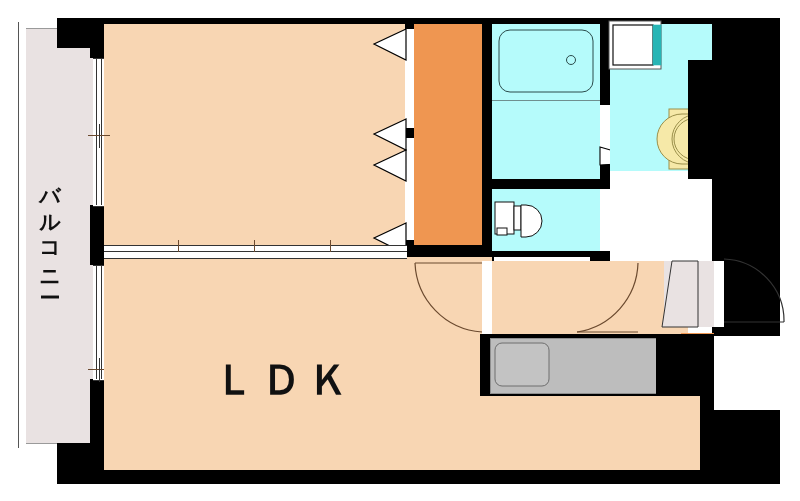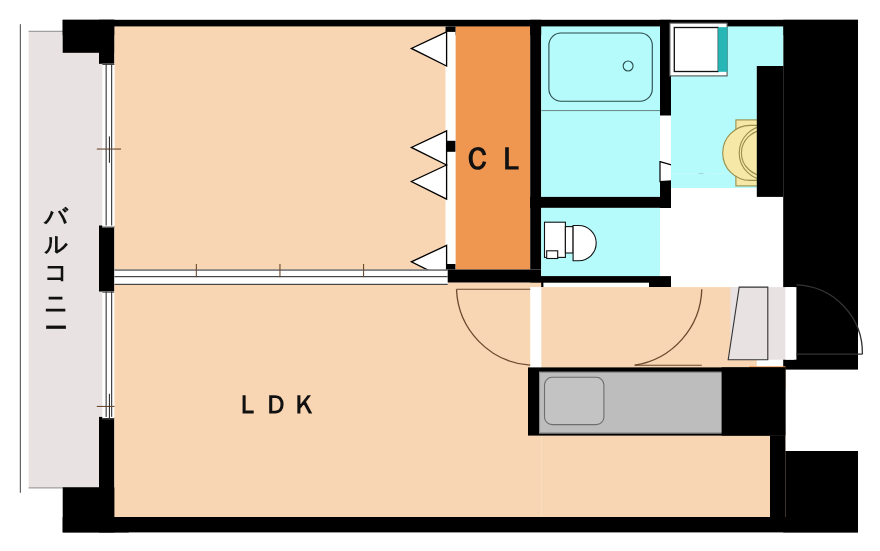--- a/index.html
+++ b/index.html
@@ -52,21 +52,20 @@
   <div class="abs" style="left:101px;top:58px;width:1px;height:147px;background:#333;"></div>
   <div class="abs white" style="left:93px;top:265px;width:11px;height:114px;border-top:1px solid #333;border-bottom:1px solid #333;"></div>
   <div class="abs" style="left:96px;top:265px;width:1px;height:114px;background:#333;"></div>
   <div class="abs" style="left:101px;top:265px;width:1px;height:114px;background:#333;"></div>
   <div class="abs" style="left:88px;top:135px;width:22px;height:1px;background:#6B4A2F;"></div>
   <div class="abs" style="left:99px;top:124px;width:1px;height:24px;background:#333;"></div>
   <div class="abs" style="left:88px;top:369px;width:22px;height:1px;background:#6B4A2F;"></div>
   <div class="abs" style="left:99px;top:358px;width:1px;height:24px;background:#333;"></div>
 
   <div class="abs closet" style="left:414px;top:24px;width:68px;height:221px;"></div>
-  <div class="abs label" style="left:420px;top:126px;font-size:28px;">ＣＬ</div>
 
   <div class="abs white" style="left:405px;top:24px;width:9px;height:221px;"></div>
   <div class="abs" style="left:405px;top:24px;width:9px;height:5px;background:#000;"></div>
   <div class="abs" style="left:405px;top:128px;width:9px;height:10px;background:#000;"></div>
   <div class="abs" style="left:405px;top:240px;width:9px;height:5px;background:#000;"></div>
 
   <svg class="abs" style="left:370px;top:24px;" width="40" height="221" viewBox="0 0 40 221">
     <polygon points="36,5 4,20 36,36" fill="#ffffff" stroke="#000" stroke-width="1.2"></polygon>
     <polygon points="36,95 4,110 36,126" fill="#ffffff" stroke="#000" stroke-width="1.2"></polygon>
     <polygon points="36,126 4,141 36,157" fill="#ffffff" stroke="#000" stroke-width="1.2"></polygon>
@@ -134,21 +133,21 @@
   </svg>
   <div class="abs white" style="left:714px;top:261px;width:10px;height:66px;"></div>
   <svg class="abs" style="left:722px;top:258px;" width="66" height="74" viewBox="0 0 66 74">
     <path d="M2,1 A62,62 0 0 1 62,64" fill="none" stroke="#333" stroke-width="1.2"></path>
     <line x1="2" y1="64" x2="62" y2="64" stroke="#333" stroke-width="1.2"></line>
   </svg>
   <div class="abs closet" style="left:681px;top:333px;width:33px;height:20px;"></div>
 
   <div class="abs room" style="left:104px;top:257px;width:388px;height:213px;"></div>
   <div class="abs room" style="left:492px;top:392px;width:222px;height:78px;"></div>
-  <div class="abs label" style="left:214px;top:352px;font-size:23px;">ＬＤＫ</div>
+  <div class="abs label" style="left:214px;top:352px;font-size:42px;">ＬＤＫ</div>
 
   <div class="abs white" style="left:104px;top:245px;width:303px;height:12px;border-top:1px solid #333;border-bottom:1px solid #333;"></div>
   <div class="abs" style="left:104px;top:251px;width:303px;height:1px;background:#333;"></div>
   <div class="abs" style="left:178px;top:240px;width:1px;height:12px;background:#6B4A2F;"></div>
   <div class="abs" style="left:254px;top:240px;width:1px;height:12px;background:#6B4A2F;"></div>
   <div class="abs" style="left:330px;top:240px;width:1px;height:12px;background:#6B4A2F;"></div>
 
   <div class="abs white" style="left:482px;top:261px;width:10px;height:75px;"></div>
   <svg class="abs" style="left:412px;top:262px;" width="78" height="74" viewBox="0 0 78 74">
     <path d="M3,1 A72,72 0 0 0 70,70" fill="none" stroke="#6B4A2F" stroke-width="1.2"></path>

